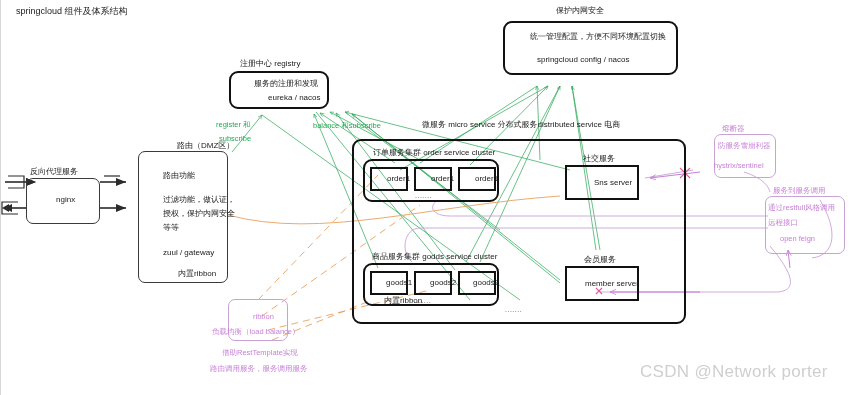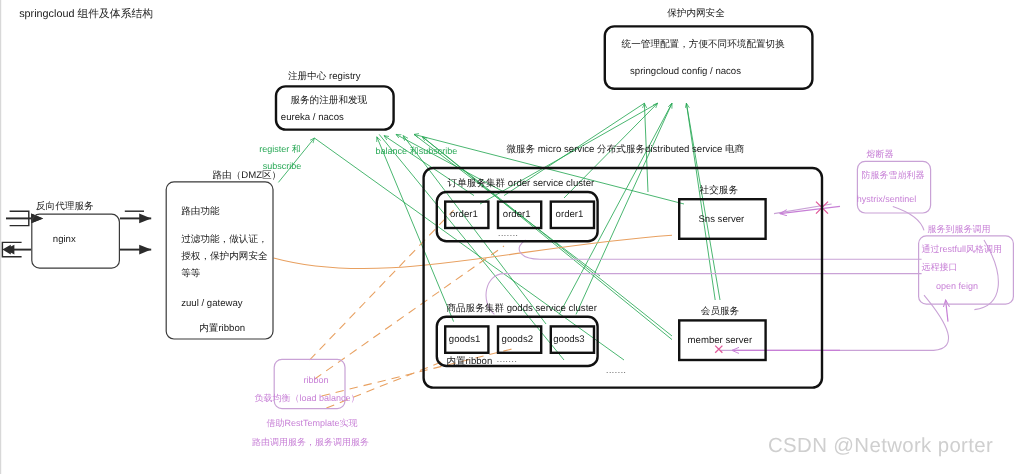--- a/index.html
+++ b/index.html
@@ -75,20 +75,21 @@
     position: absolute;
     font-size: 7.5px;
     color: #27a855;
     white-space: nowrap;
   }
   .inner-text {
     position: absolute;
     font-size: 8px;
     color: #1a1a1a;
     white-space: nowrap;
+    margin-left: 12px;
   }
   .inner-text-p {
     position: absolute;
     font-size: 7.5px;
     color: #c77fd6;
     white-space: nowrap;
   }
   .dots {
     position: absolute;
     font-size: 7px;
@@ -214,21 +215,21 @@
   <div class="inner-text" style="left:151px; top:170px;">路由功能</div>
   <div class="inner-text" style="left:151px; top:194px;">过滤功能，做认证，</div>
   <div class="inner-text" style="left:151px; top:208px;">授权，保护内网安全</div>
   <div class="inner-text" style="left:151px; top:222px;">等等</div>
   <div class="inner-text" style="left:151px; top:248px;">zuul  /  gateway</div>
   <div class="inner-text" style="left:166px; top:268px;">内置ribbon</div>
 
   <div class="cap" style="left:240px; top:58px;">注册中心  registry</div>
   <div class="box box-black" style="left:229px; top:71px; width:100px; height:38px;"></div>
   <div class="inner-text" style="left:242px; top:78px;">服务的注册和发现</div>
-  <div class="inner-text" style="left:234px; top:93px;">eureka / nacos</div>
+  <div class="inner-text" style="left:256px; top:93px;">eureka / nacos</div>
 
   <div class="cap" style="left:556px; top:5px;">保护内网安全</div>
   <div class="box box-black" style="left:503px; top:21px; width:175px; height:54px;"></div>
   <div class="inner-text" style="left:518px; top:31px;">统一管理配置，方便不同环境配置切换</div>
   <div class="inner-text" style="left:525px; top:55px;">springcloud config /  nacos</div>
 
   <div class="cap" style="left:422px; top:119px;">微服务   micro service   分布式服务distributed  service   电商</div>
   <div class="box box-black" style="left:352px; top:139px; width:334px; height:185px;"></div>
   <div class="dots" style="left:505px; top:306px;">.......</div>
 

